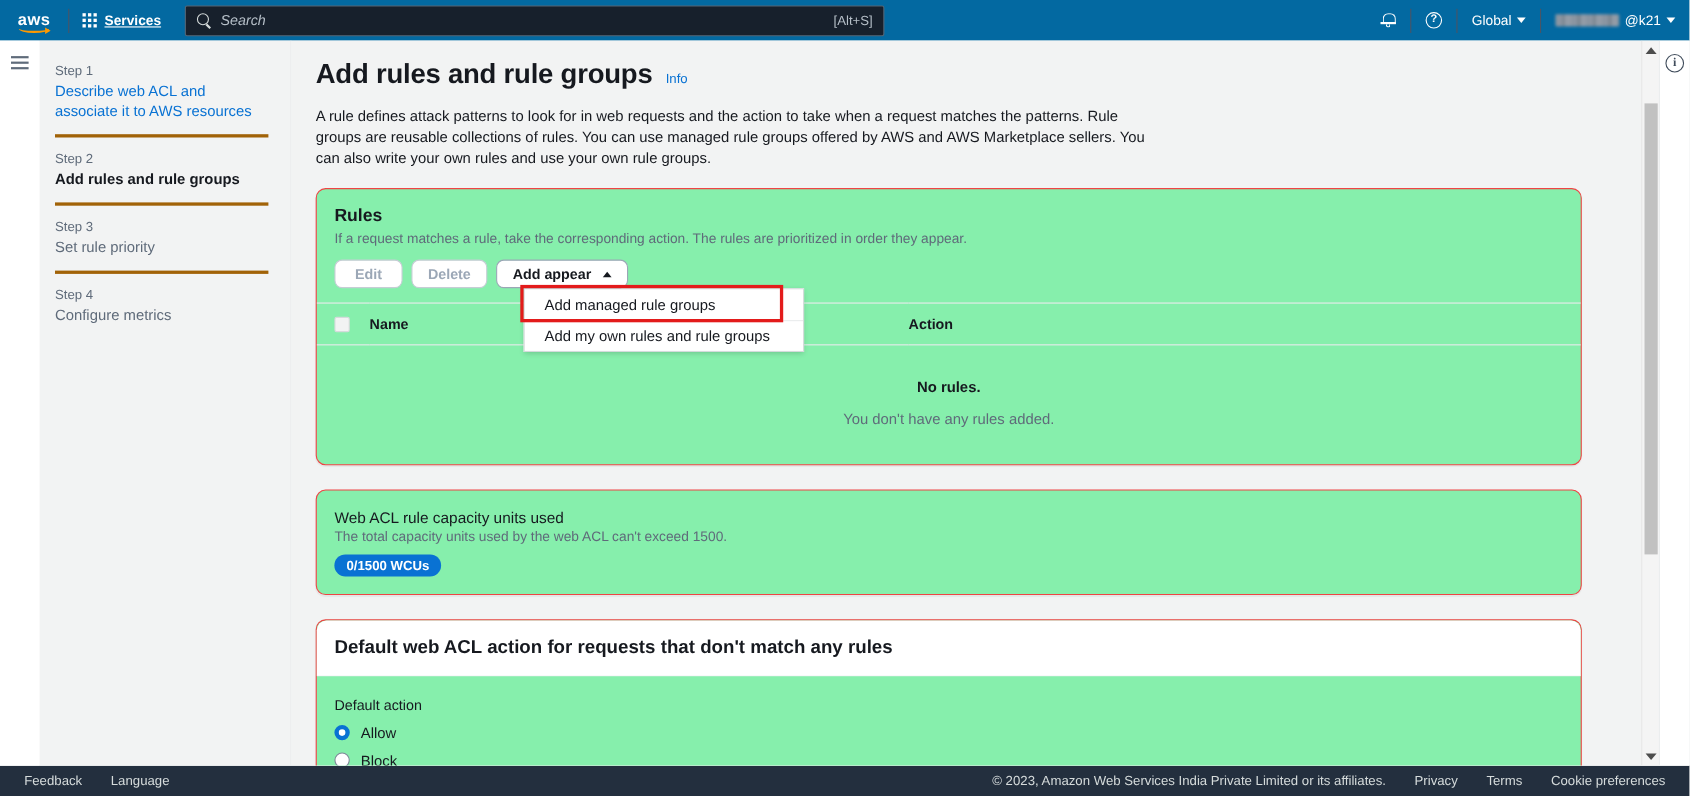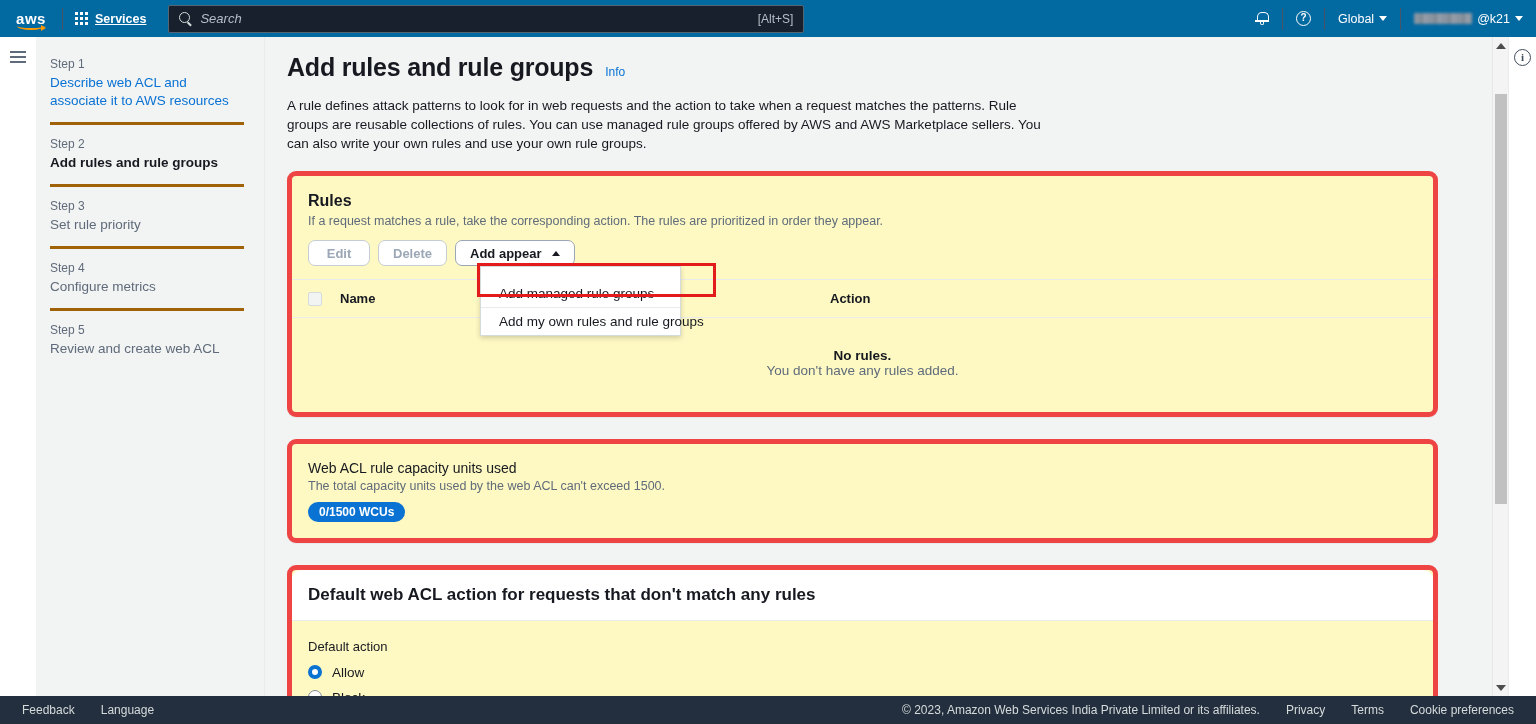--- a/index.html
+++ b/index.html
@@ -99,61 +99,61 @@
   .content {
     flex: 1; min-width: 0; background: #f2f3f3; padding: 16px 0 0 0; overflow: hidden; position: relative;
   }
   .content-inner { padding: 0 22px 0 22px; max-width: 1195px; }
 
   .page-title-row { display: flex; align-items: baseline; gap: 12px; margin-bottom: 14px; }
   .page-title { font-size: 25px; font-weight: 700; color: #16191f; letter-spacing: -.2px; }
   .info-link { font-size: 12px; color: #0972d3; cursor: pointer; }
   .page-desc { font-size: 13.5px; line-height: 19px; color: #16191f; max-width: 754px; margin-bottom: 18px; }
 
-  .card { background: #fef9c3; border: 5px solid #ef4444; border-radius: 9px; margin-bottom: 22px; box-shadow: 0 1px 1px rgba(0,0,0,.05); }
+  .card { background: #86efac; border: 1px solid #ef4444; border-radius: 9px; margin-bottom: 22px; box-shadow: 0 1px 1px rgba(0,0,0,.05); }
   .card-pad { padding: 16px 16px 0 16px; }
 
   .card-h2 { font-size: 16px; font-weight: 700; color: #16191f; }
   .card-sub { font-size: 12.5px; color: #5f6b7a; margin-top: 4px; }
 
   .btn-row { display: flex; gap: 8px; margin-top: 12px; position: relative; }
   .btn {
     height: 26px; min-width: 62px; padding: 0 14px; border: 1px solid #9ba7b6;
     background: #fff; border-radius: 7px; font-size: 13px; color: #16191f;
     font-weight: 700; display: flex; align-items: center; justify-content: center;
     cursor: pointer; font-family: inherit;
   }
   .btn.disabled { color: #9ba7b6; border-color: #c6cdd5; cursor: default; }
   .btn.dropdown { gap: 10px; position: relative; z-index: 30; background:#fff; }
   .caret-up { width: 0; height: 0; border-left: 4px solid transparent; border-right: 4px solid transparent; border-bottom: 5px solid #16191f; }
 
   .menu {
-    position: absolute; top: 26px; left: 172px; width: 201px; background: #fff;
-    border: 1px solid #d5dbdb; box-shadow: 0 2px 5px rgba(0,0,0,.18); z-index: 20; padding-top:12px;text-align:center;
+    position: absolute; top: 26px; left: 172px; width: 255px; background: #fff;
+    border: 1px solid #d5dbdb; box-shadow: 0 2px 5px rgba(0,0,0,.18); z-index: 20; padding-top:0;text-align:center;
   }
   .menu-item {
     height: 28px; display: flex; align-items: center; padding: 0 0 0 18px;
     font-size: 13.5px; color: #16191f; cursor: pointer; white-space: nowrap;
   }
   .menu-item + .menu-item { border-top: 1px solid #e9ebed; }
   .highlight-box {
     position: absolute; top: 23px; left: 169px; width: 239px; height: 34px;
     border: 3px solid #e31b1b; z-index: 40; pointer-events: none;
   }
 
   table.rules { width: 100%; border-collapse: collapse; margin-top: 13px; }
   table.rules th {
     text-align: left; font-size: 13px; font-weight: 700; color: #16191f;
     padding: 10px 0; border-top: 1px solid #e9ebed; border-bottom: 1px solid #e9ebed; height: 38px;
   }
   th.c-check { width: 48px; padding-left: 16px !important; }
   th.c-name { width: 490px; }
   .chk { width: 14px; height: 14px; border: 1px solid #d5dbdb; background: #f2f3f3; border-radius: 2px; display:block; }
   .empty-state { padding: 30px 0 34px; text-align: center; }
-  .empty-title { font-size: 13.5px; font-weight: 700; color: #16191f; }
+  .empty-title { font-size: 13.5px; font-weight: 700; color: #16191f; margin-bottom: 14px; }
   .empty-sub { font-size: 13.5px; color: #5f6b7a; }
 
   .wcu-title { font-size: 14px; color: #16191f; }
   .wcu-sub { font-size: 12.5px; color: #5f6b7a; margin-top: 3px; }
   .wcu-badge {
     display: inline-block; margin: 9px 0 16px; background: #0972d3; color: #fff;
     font-size: 12px; font-weight: 700; padding: 3px 11px; border-radius: 11px;
   }
 
   .card-head {
@@ -264,24 +264,20 @@
         <div class="step-num">Step 2</div>
         <div class="step-label current">Add rules and rule groups</div>
       </div>
       <div class="step">
         <div class="step-num">Step 3</div>
         <div class="step-label">Set rule priority</div>
       </div>
       <div class="step">
         <div class="step-num">Step 4</div>
         <div class="step-label">Configure metrics</div>
-      </div>
-      <div class="step">
-        <div class="step-num">Step 5</div>
-        <div class="step-label">Review and create web ACL</div>
       </div>
     </div>
 
     <div class="content">
       <div class="content-inner">
 
         <div class="page-title-row">
           <div class="page-title">Add rules and rule groups</div>
           <div class="info-link">Info</div>
         </div>

